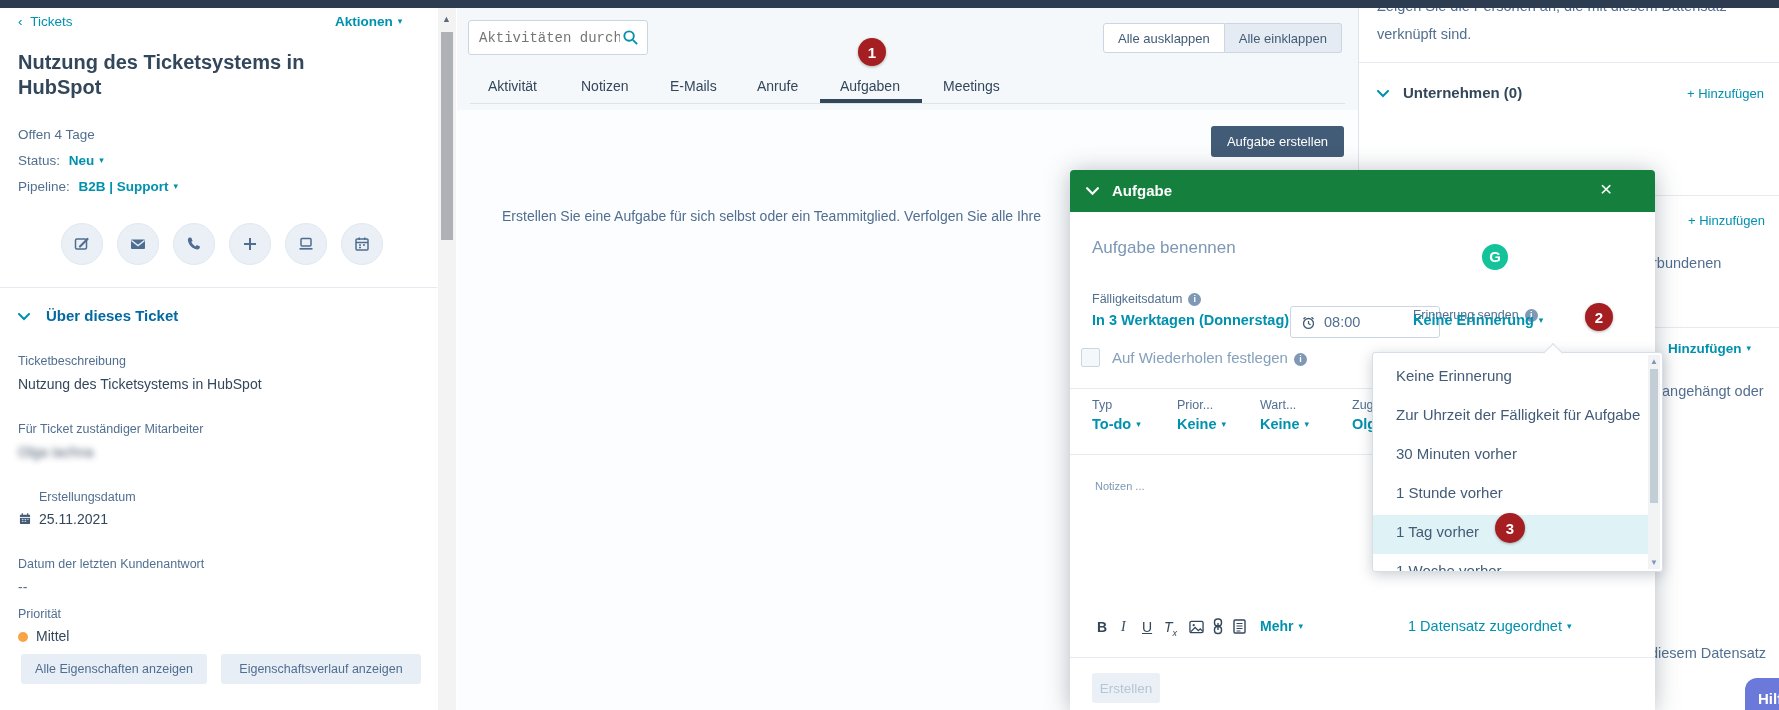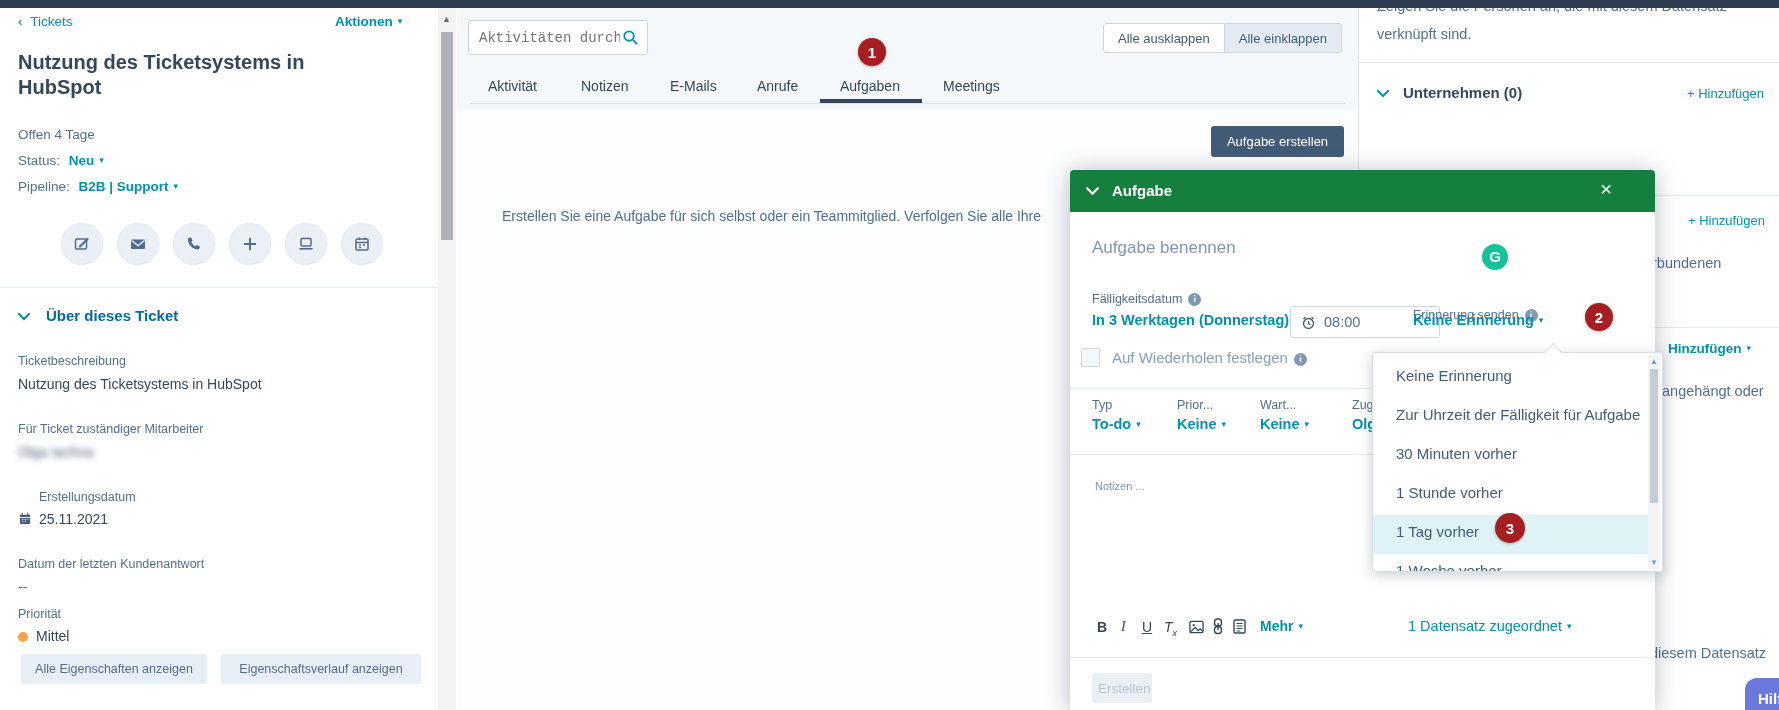--- a/index.html
+++ b/index.html
@@ -284,21 +284,21 @@
           <path d="M5 5 V12" stroke="#33475b" stroke-width="1.4"></path>
         </svg></span>
     <span class="tb-ic abs" style="left:163px;top:449px;"><svg width="13" height="15" viewBox="0 0 13 15">
           <rect x="1" y="1" width="11" height="13" rx="1" fill="none" stroke="#33475b" stroke-width="1.4"></rect>
           <path d="M3.5 4.5 h6 M3.5 7 h6 M3.5 9.5 h6 M3.5 12 h4" stroke="#33475b" stroke-width="1.1"></path>
         </svg></span>
     <span class="abs" style="left:190px;top:448px;font-size:14px;font-weight:bold;"><span class="link">Mehr</span><span class="caret">▾</span></span>
     <span class="abs" style="left:338px;top:448px;font-size:14.5px;"><span class="link">1 Datensatz zugeordnet</span><span class="caret">▾</span></span>
 
     <div class="divider-h" style="left:0;top:487px;width:585px;"></div>
-    <button class="disabled-btn" style="left:22px;top:503px;width:60px;height:30px;">Erstellen</button>
+    <button class="disabled-btn" style="left:22px;top:503px;width:68px;height:30px;">Erstellen</button>
   </div>
 
   <div class="dd-pointer"></div>
   <div class="dropdown">
     <div class="dd-item" style="top:6px;">Keine Erinnerung</div>
     <div class="dd-item" style="top:45px;">Zur Uhrzeit der Fälligkeit für Aufgabe</div>
     <div class="dd-item" style="top:84px;">30 Minuten vorher</div>
     <div class="dd-item" style="top:123px;">1 Stunde vorher</div>
     <div class="dd-item hl" style="top:162px;">1 Tag vorher</div>
     <div class="dd-item" style="top:201px;">1 Woche vorher</div>

